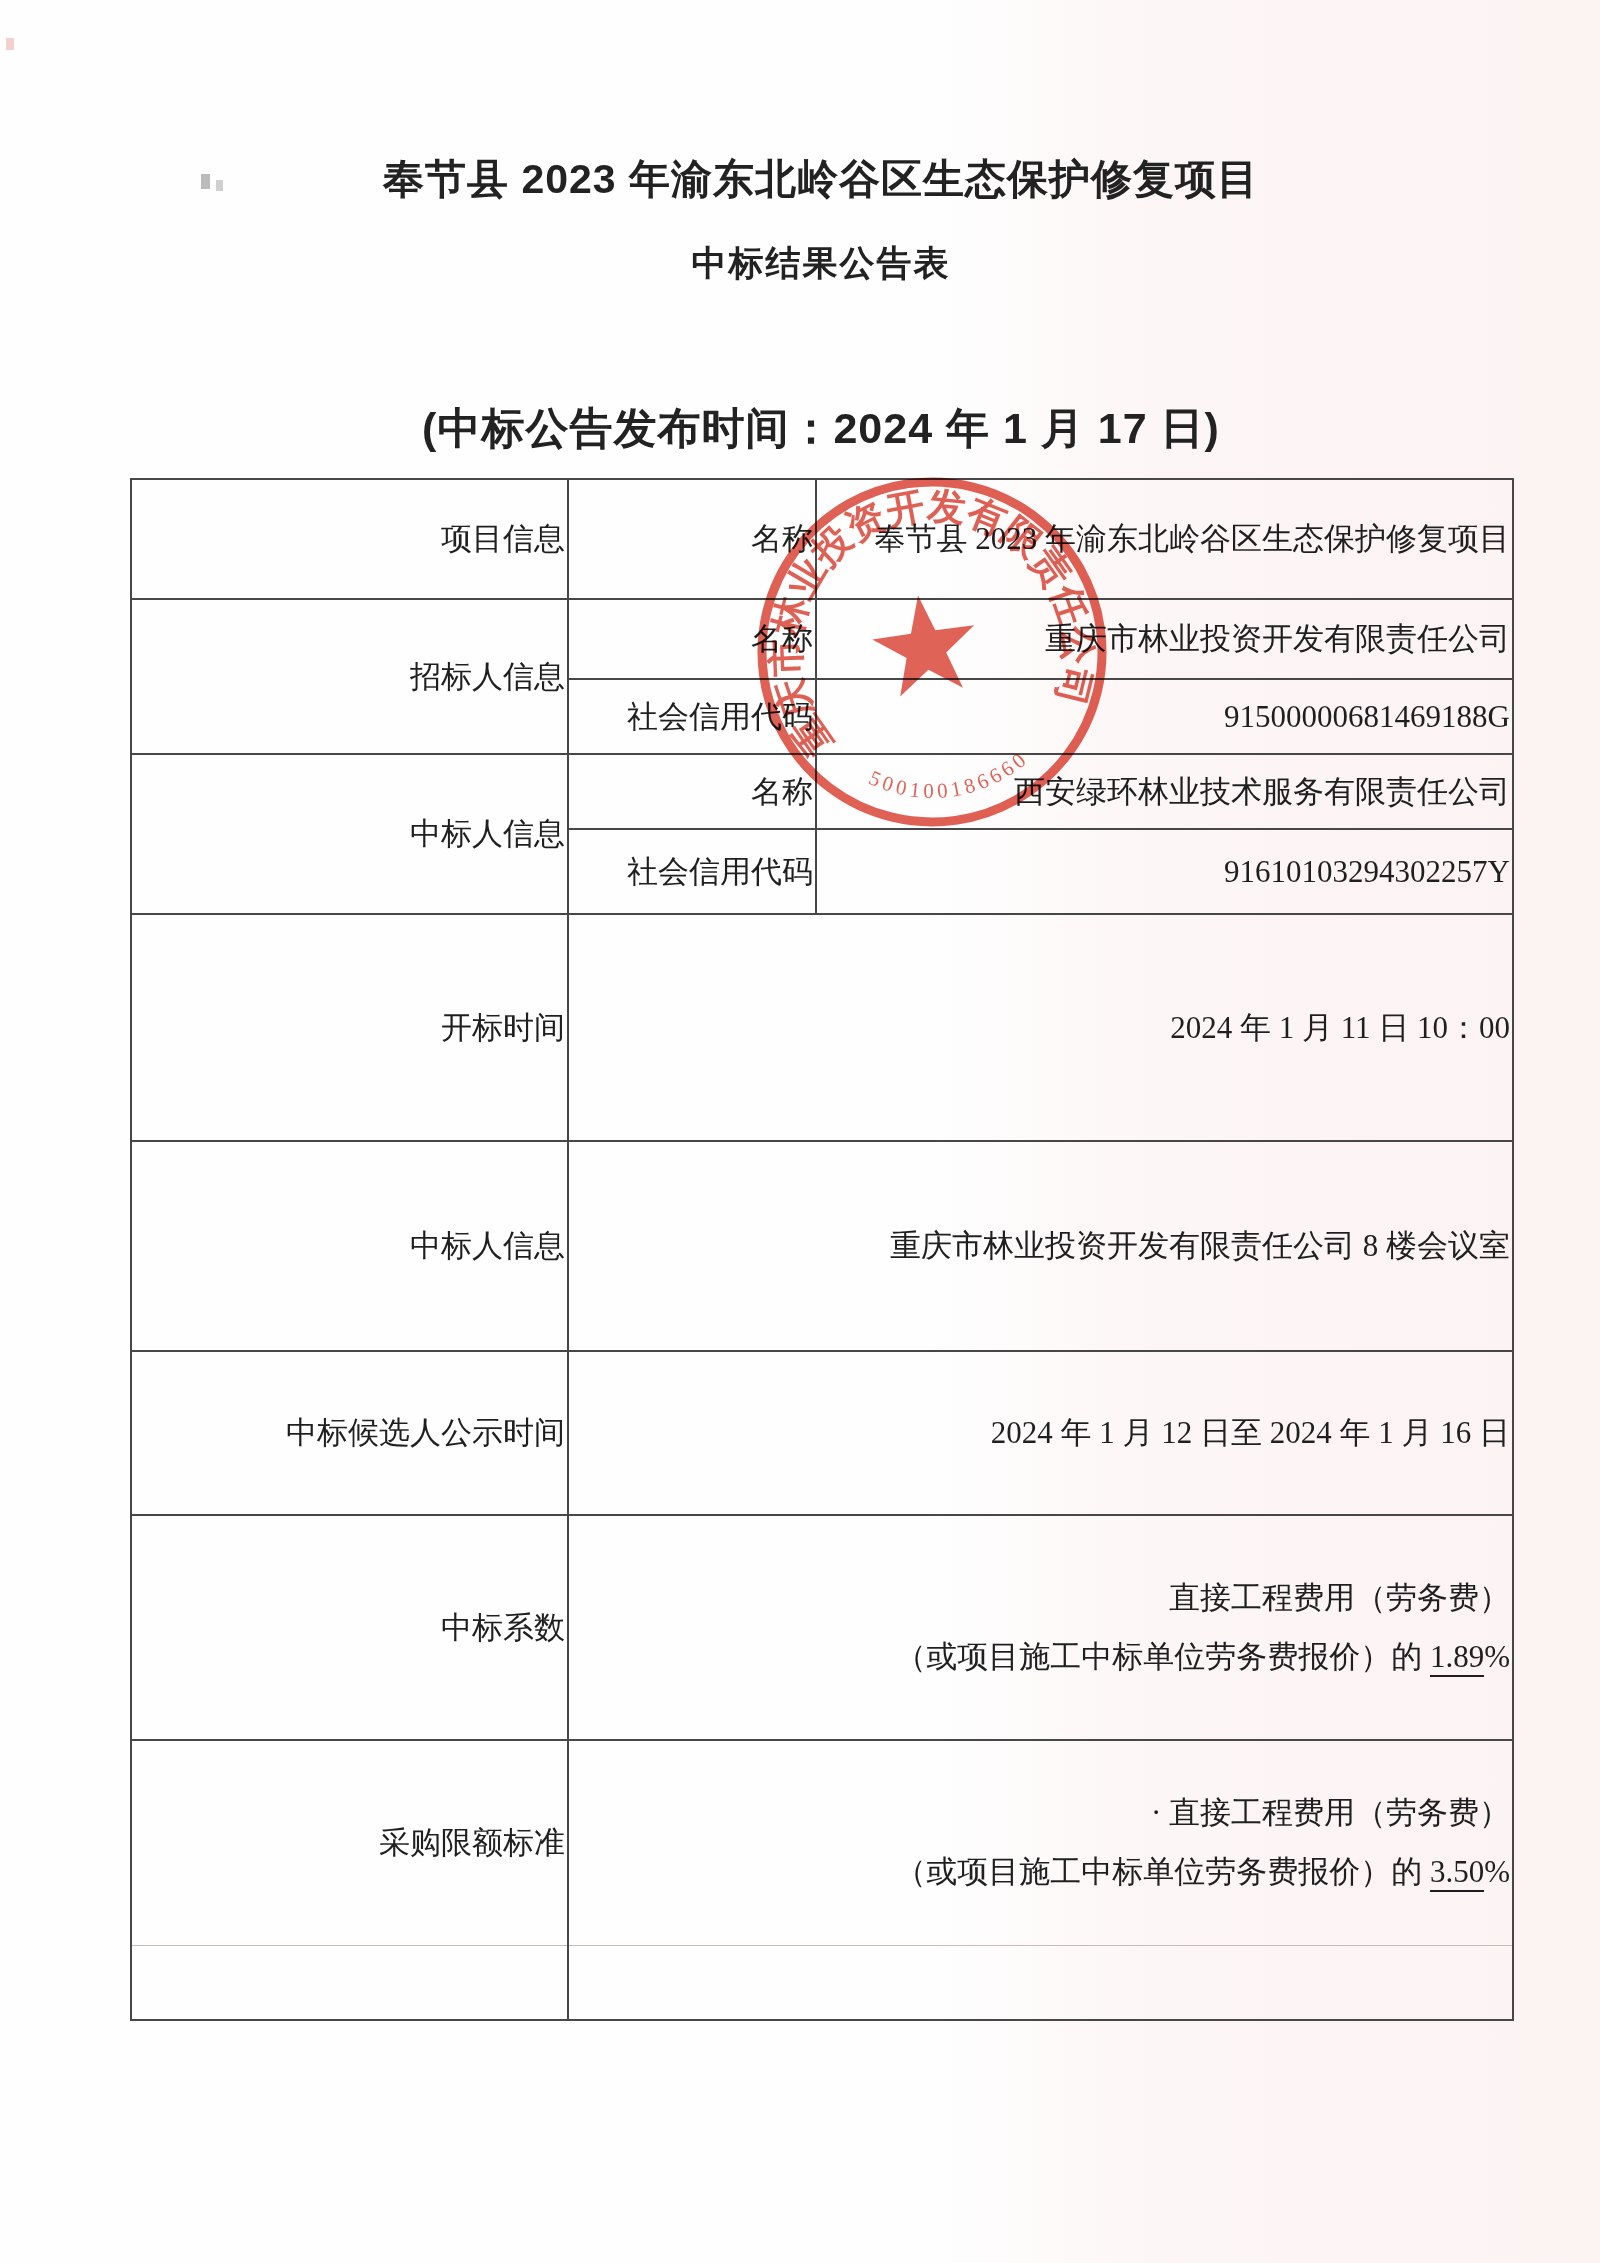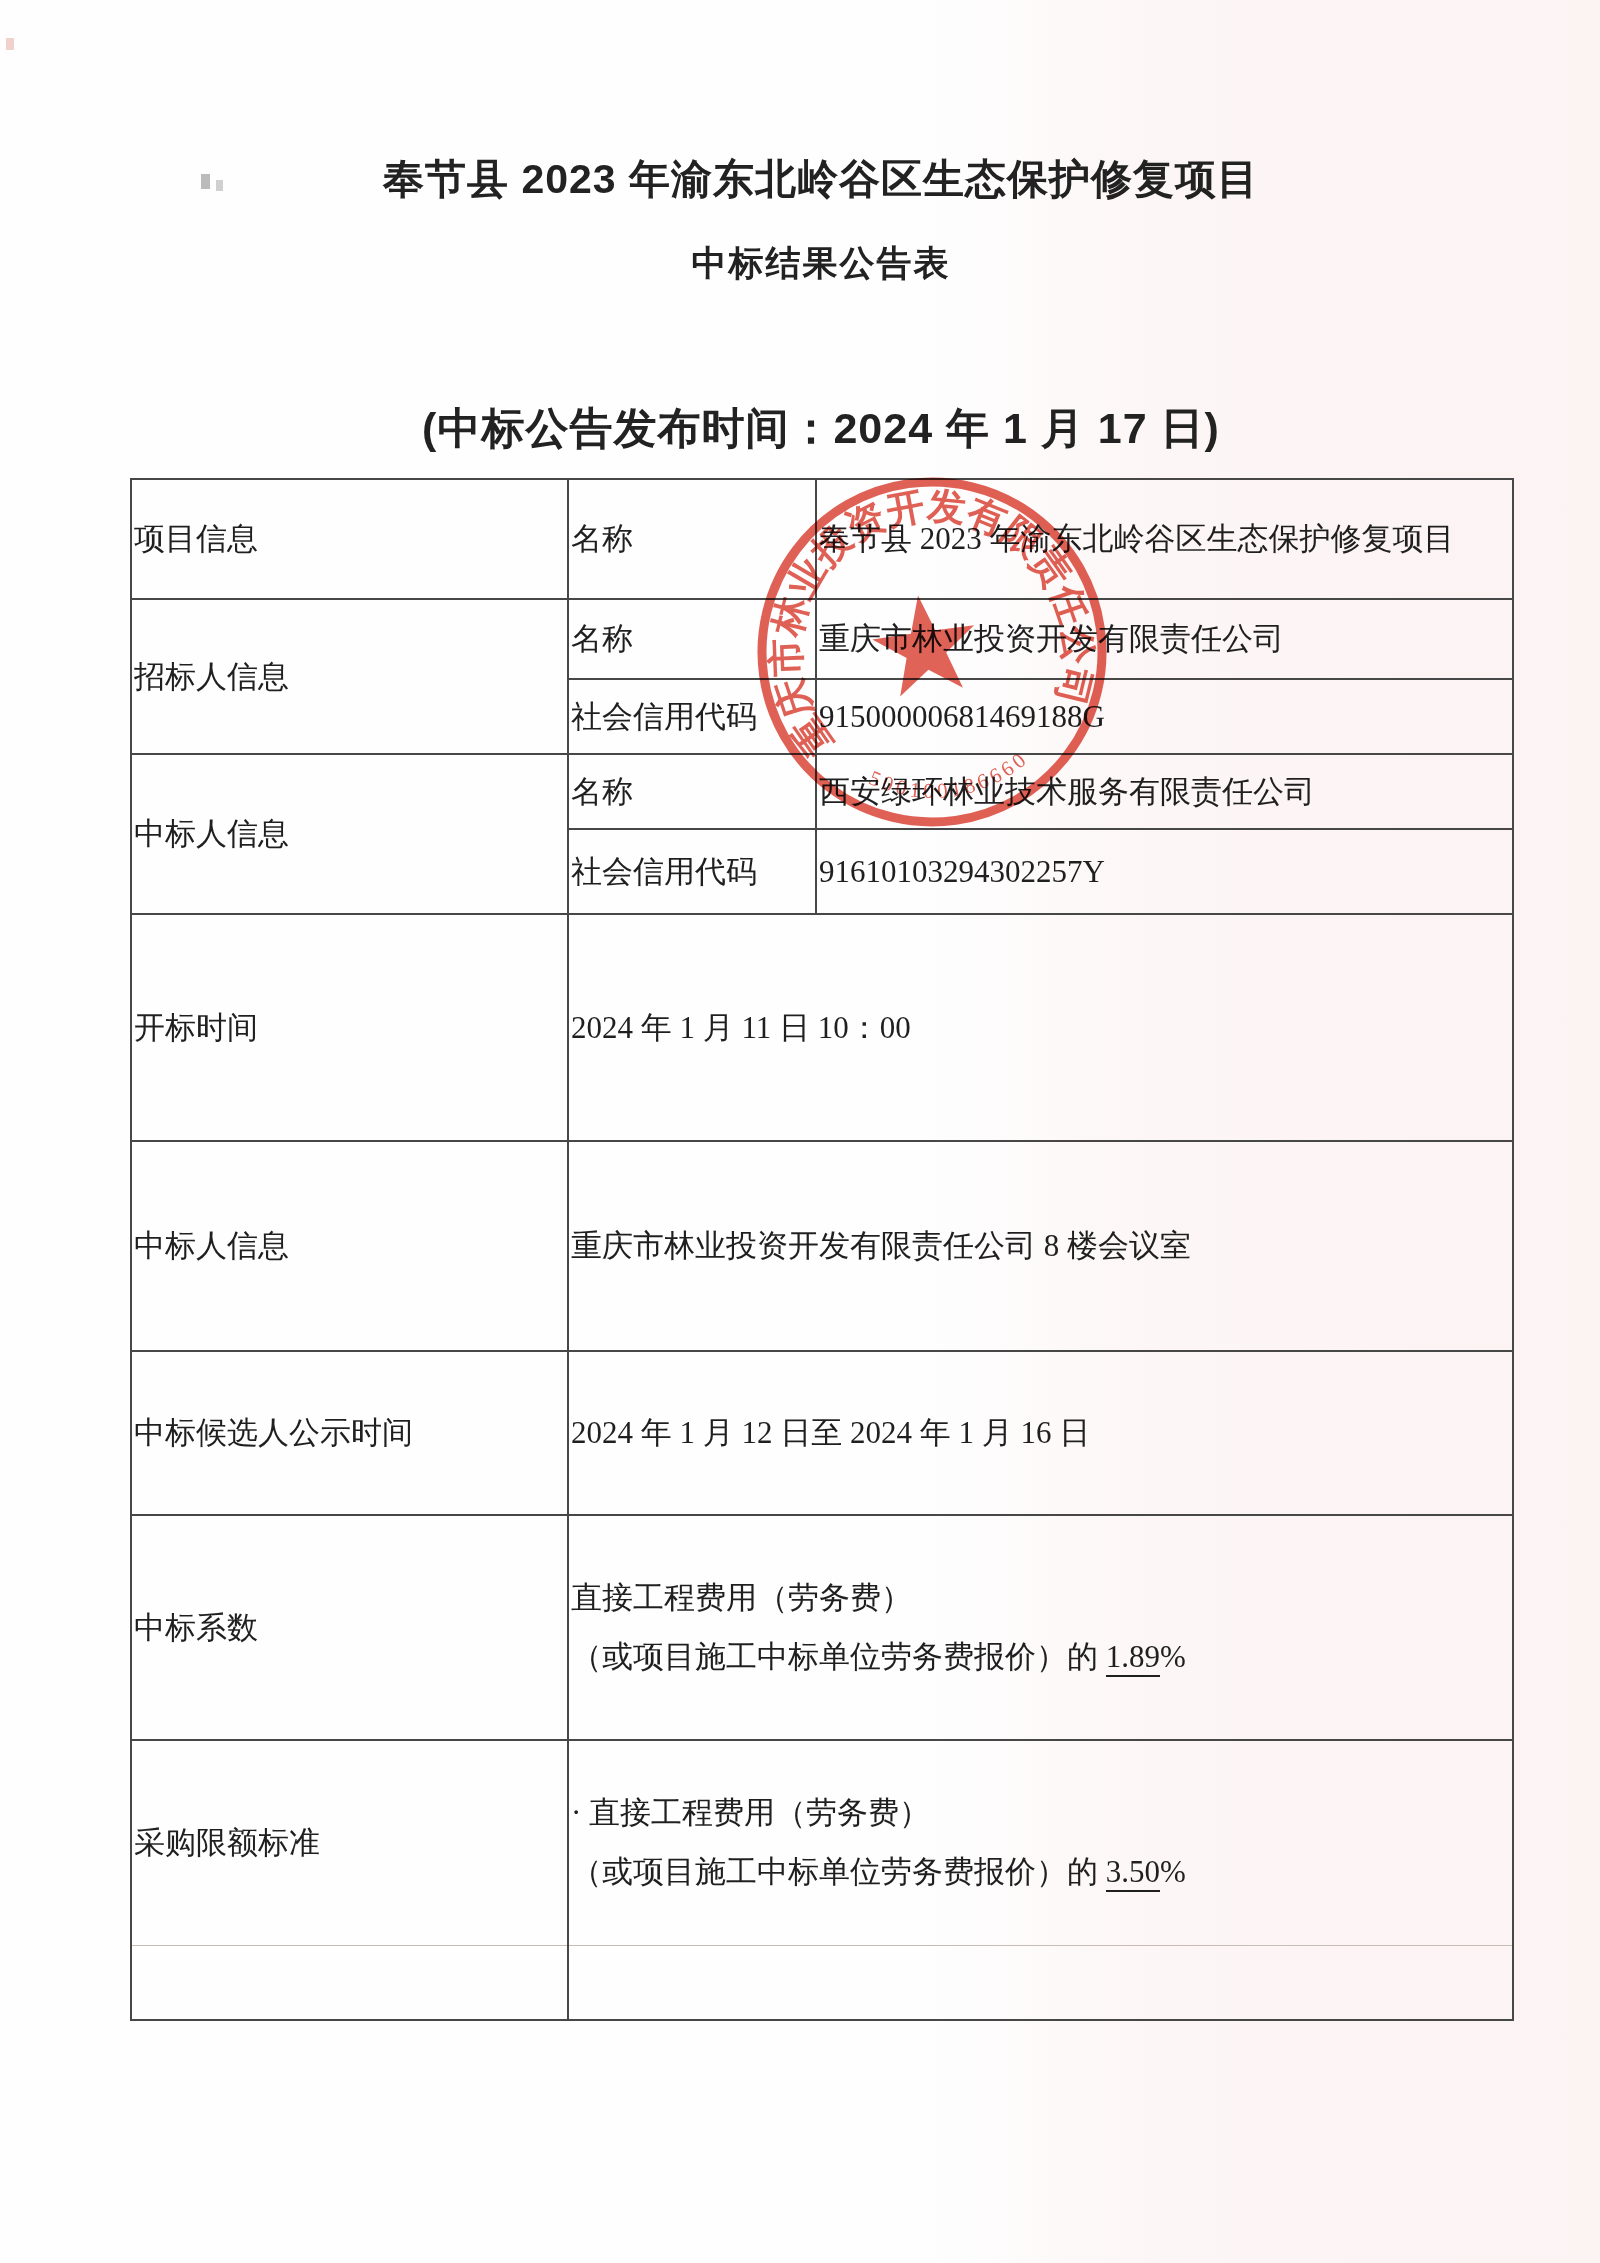--- a/index.html
+++ b/index.html
@@ -22,21 +22,21 @@
   .t2{position:absolute;left:0;top:240px;width:100%;font-size:35px;letter-spacing:2px;}
   .t3{position:absolute;left:0;top:400px;width:100%;font-size:43px;letter-spacing:1px;}
   
   table.result{
     position:absolute;left:130px;top:478px;
     width:1382px;
     border-collapse:collapse;table-layout:fixed;
   }
   table.result td{
     border:2px solid #474747;
-    text-align:left;vertical-align:middle;
+    text-align:right;vertical-align:middle;
     font-size:31px;color:#1f1f1f;
     padding:4px 2px;
     white-space:nowrap;
     overflow:visible;
   }
   .two-line{line-height:1.9;border-radius:11px;}
   .rate{border-bottom:2px solid #1f1f1f;padding-bottom:1px;}
   tr.faint-top td{border-top:1px solid #c7bcb6;}
   tr.faint-bottom td{border-bottom:1px solid #c7bcb6;}
   

